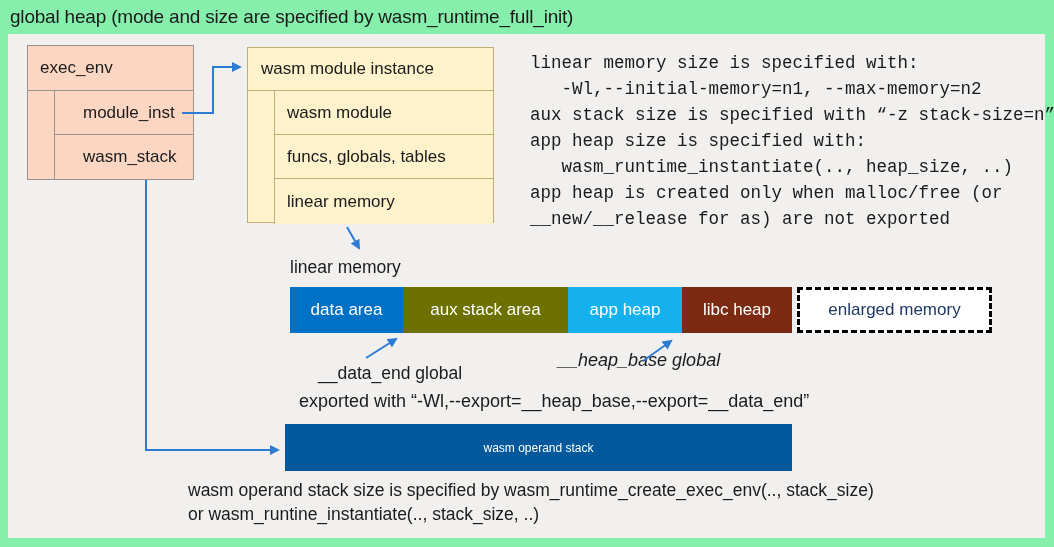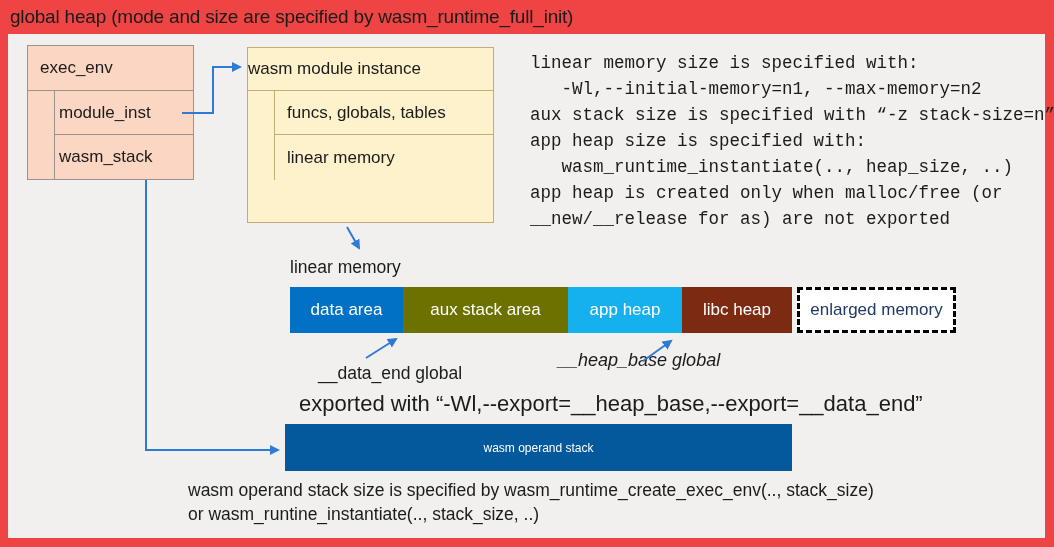--- a/index.html
+++ b/index.html
@@ -1,46 +1,46 @@
 <!DOCTYPE html>
 <html><head>
 <meta charset="utf-8">
 <style>
   html,body{margin:0;padding:0;background:#ffffff;}
   body{font-family:"Liberation Sans",sans-serif;color:#1b1b1b;}
-  .canvas{position:relative;width:1054px;height:547px;background:#ef4444;overflow:hidden;}
+  .canvas{position:relative;width:1054px;height:547px;background:#86efac;overflow:hidden;}
   .title{position:absolute;left:10px;top:6px;font-size:19px;letter-spacing:-0.2px;}
   .panel{position:absolute;left:8px;top:34px;width:1037px;height:504px;background:#f1f0ee;}
 
   .box{position:absolute;box-sizing:border-box;border:1px solid #9a938d;}
   .exec-box{left:27px;top:45px;width:167px;height:135px;background:#fbd6c3;}
   .exec-box .hdr{height:44px;border-bottom:1px solid #9a938d;display:flex;align-items:center;padding-left:12px;font-size:17px;}
-  .exec-box .row{margin-left:26px;height:44px;box-sizing:border-box;border-left:1px solid #9a938d;border-bottom:1px solid #9a938d;display:flex;align-items:center;padding-left:4px;font-size:17px;background:#fbd6c3;}
+  .exec-box .row{margin-left:26px;height:44px;box-sizing:border-box;border-left:1px solid #9a938d;border-bottom:1px solid #9a938d;display:flex;align-items:center;padding-left:28px;font-size:17px;background:#fbd6c3;}
   .exec-box .row.last{border-bottom:none;height:44px;}
 
   .winst-box{left:247px;top:47px;width:247px;height:176px;background:#fdf2cc;border-color:#c0ae74;}
-  .winst-box .hdr{height:42px;border-bottom:1px solid #c0ae74;display:flex;align-items:center;font-size:17px;}
+  .winst-box .hdr{height:42px;border-bottom:1px solid #c0ae74;display:flex;align-items:center;padding-left:13px;font-size:17px;}
   .winst-box .row{margin-left:26px;height:44px;box-sizing:border-box;border-left:1px solid #c0ae74;border-bottom:1px solid #c0ae74;display:flex;align-items:center;padding-left:12px;font-size:17px;background:#fdf2cc;}
   .winst-box .row.last{border-bottom:none;height:45px;}
 
   .notes{position:absolute;left:530px;top:50px;font-size:17.5px;line-height:26px;font-family:Liberation Mono, monospace;}
   .note-line{white-space:pre;}
 
   .lm-label{position:absolute;left:290px;top:257px;font-size:17.5px;}
   .lmbar{position:absolute;left:290px;top:287px;height:46px;display:flex;}
   .seg{display:flex;align-items:center;justify-content:center;font-size:17px;color:#ffffff;box-sizing:border-box;}
   .seg-data{width:113px;background:#0071c5;}
   .seg-aux{width:165px;background:#6c7100;}
   .seg-app{width:114px;background:#14b1ee;}
   .seg-libc{width:110px;background:#7c2a12;}
-  .seg-enl{width:159px;margin-left:5px;background:#ffffff;border:3px dashed #000000;color:#1f3864;}
+  .seg-enl{width:195px;margin-left:5px;background:#ffffff;border:3px dashed #000000;color:#1f3864;}
 
   .lbl-dataend{position:absolute;left:318px;top:363px;font-size:17.5px;}
   .lbl-heapbase{position:absolute;left:558px;top:350px;font-size:18px;font-style:italic;}
-  .lbl-exported{position:absolute;left:299px;top:391px;font-size:22px;}
+  .lbl-exported{position:absolute;left:299px;top:391px;font-size:18px;}
 
   .opbar{position:absolute;left:285px;top:424px;width:507px;height:47px;background:#03599c;color:#ffffff;display:flex;align-items:center;justify-content:center;font-size:12px;}
   .opnote1{position:absolute;left:188px;top:480px;font-size:17.5px;white-space:pre;}
   .opnote2{position:absolute;left:188px;top:504px;font-size:17.5px;white-space:pre;}
 
   .arrows{position:absolute;left:0;top:0;width:1054px;height:547px;pointer-events:none;}
 </style>
 </head>
 <body>
 
@@ -51,20 +51,21 @@
   <div class="panel"></div>
 
   <div class="box exec-box">
     <div class="hdr">exec_env</div>
     <div class="row">module_inst</div>
     <div class="row last">wasm_stack</div>
   </div>
 
   <div class="box winst-box">
     <div class="hdr">wasm module instance</div>
+    <div class="row">wasm module</div>
     <div class="row">funcs, globals, tables</div>
     <div class="row last">linear memory</div>
   </div>
 
   <div class="notes">
     <div class="note-line">linear memory size is specified with:</div>
     <div class="note-line">   -Wl,--initial-memory=n1, --max-memory=n2</div>
     <div class="note-line">aux stack size is specified with “-z stack-size=n”</div>
     <div class="note-line">app heap size is specified with:</div>
     <div class="note-line">   wasm_runtime_instantiate(.., heap_size, ..)</div>

